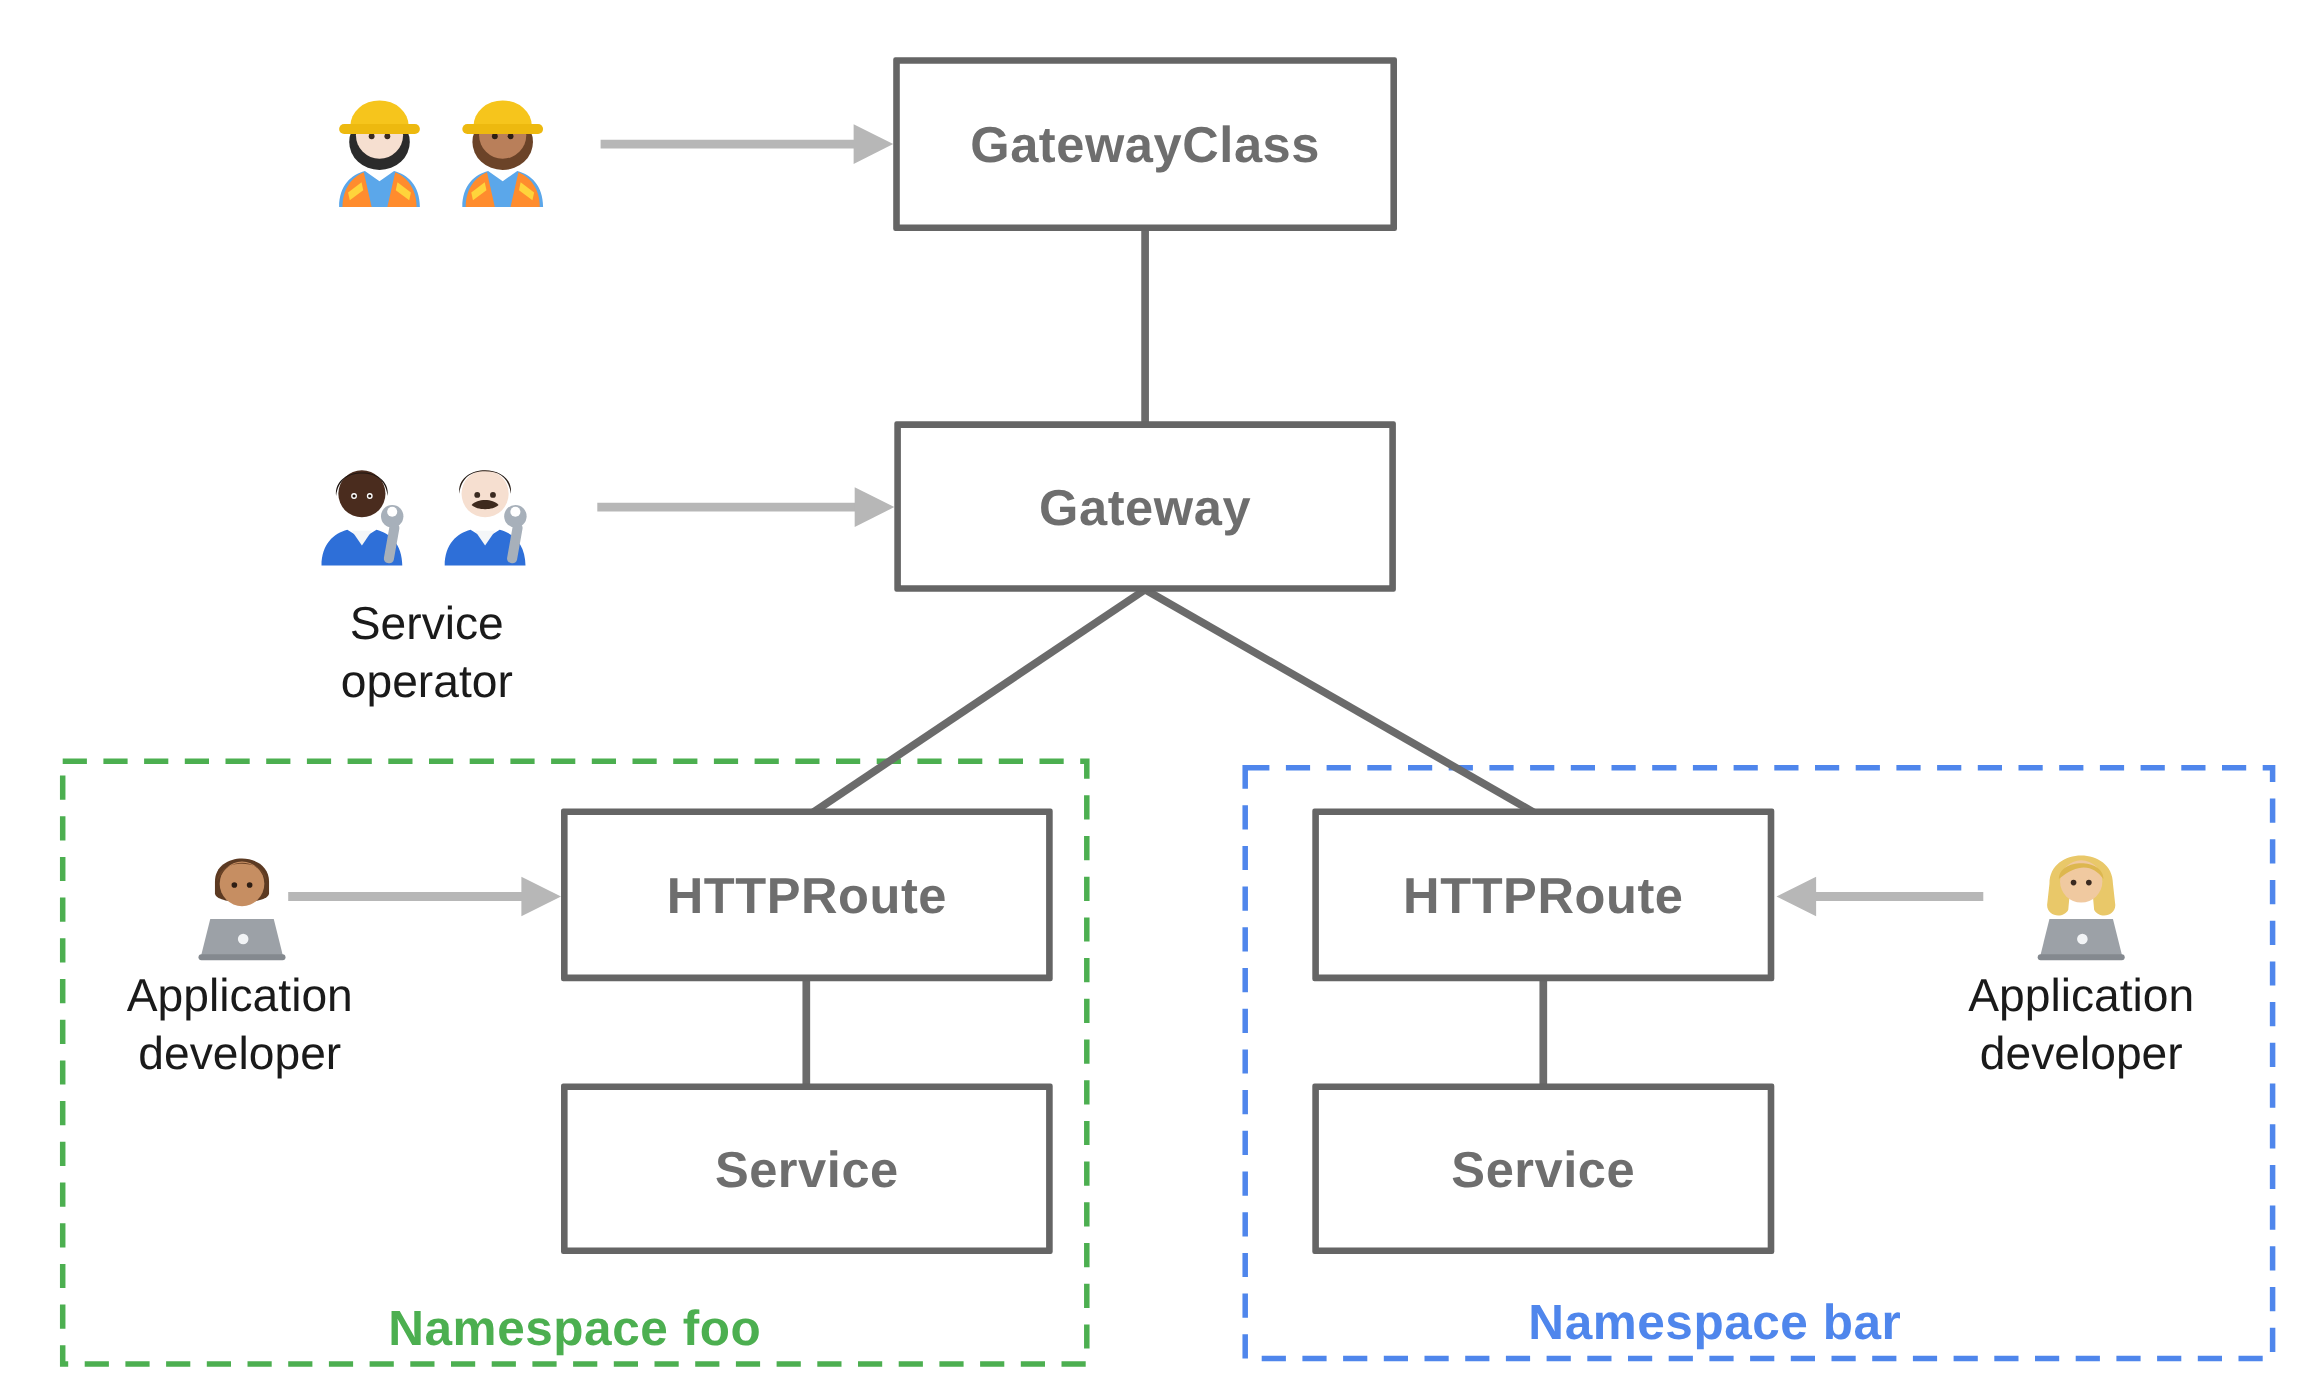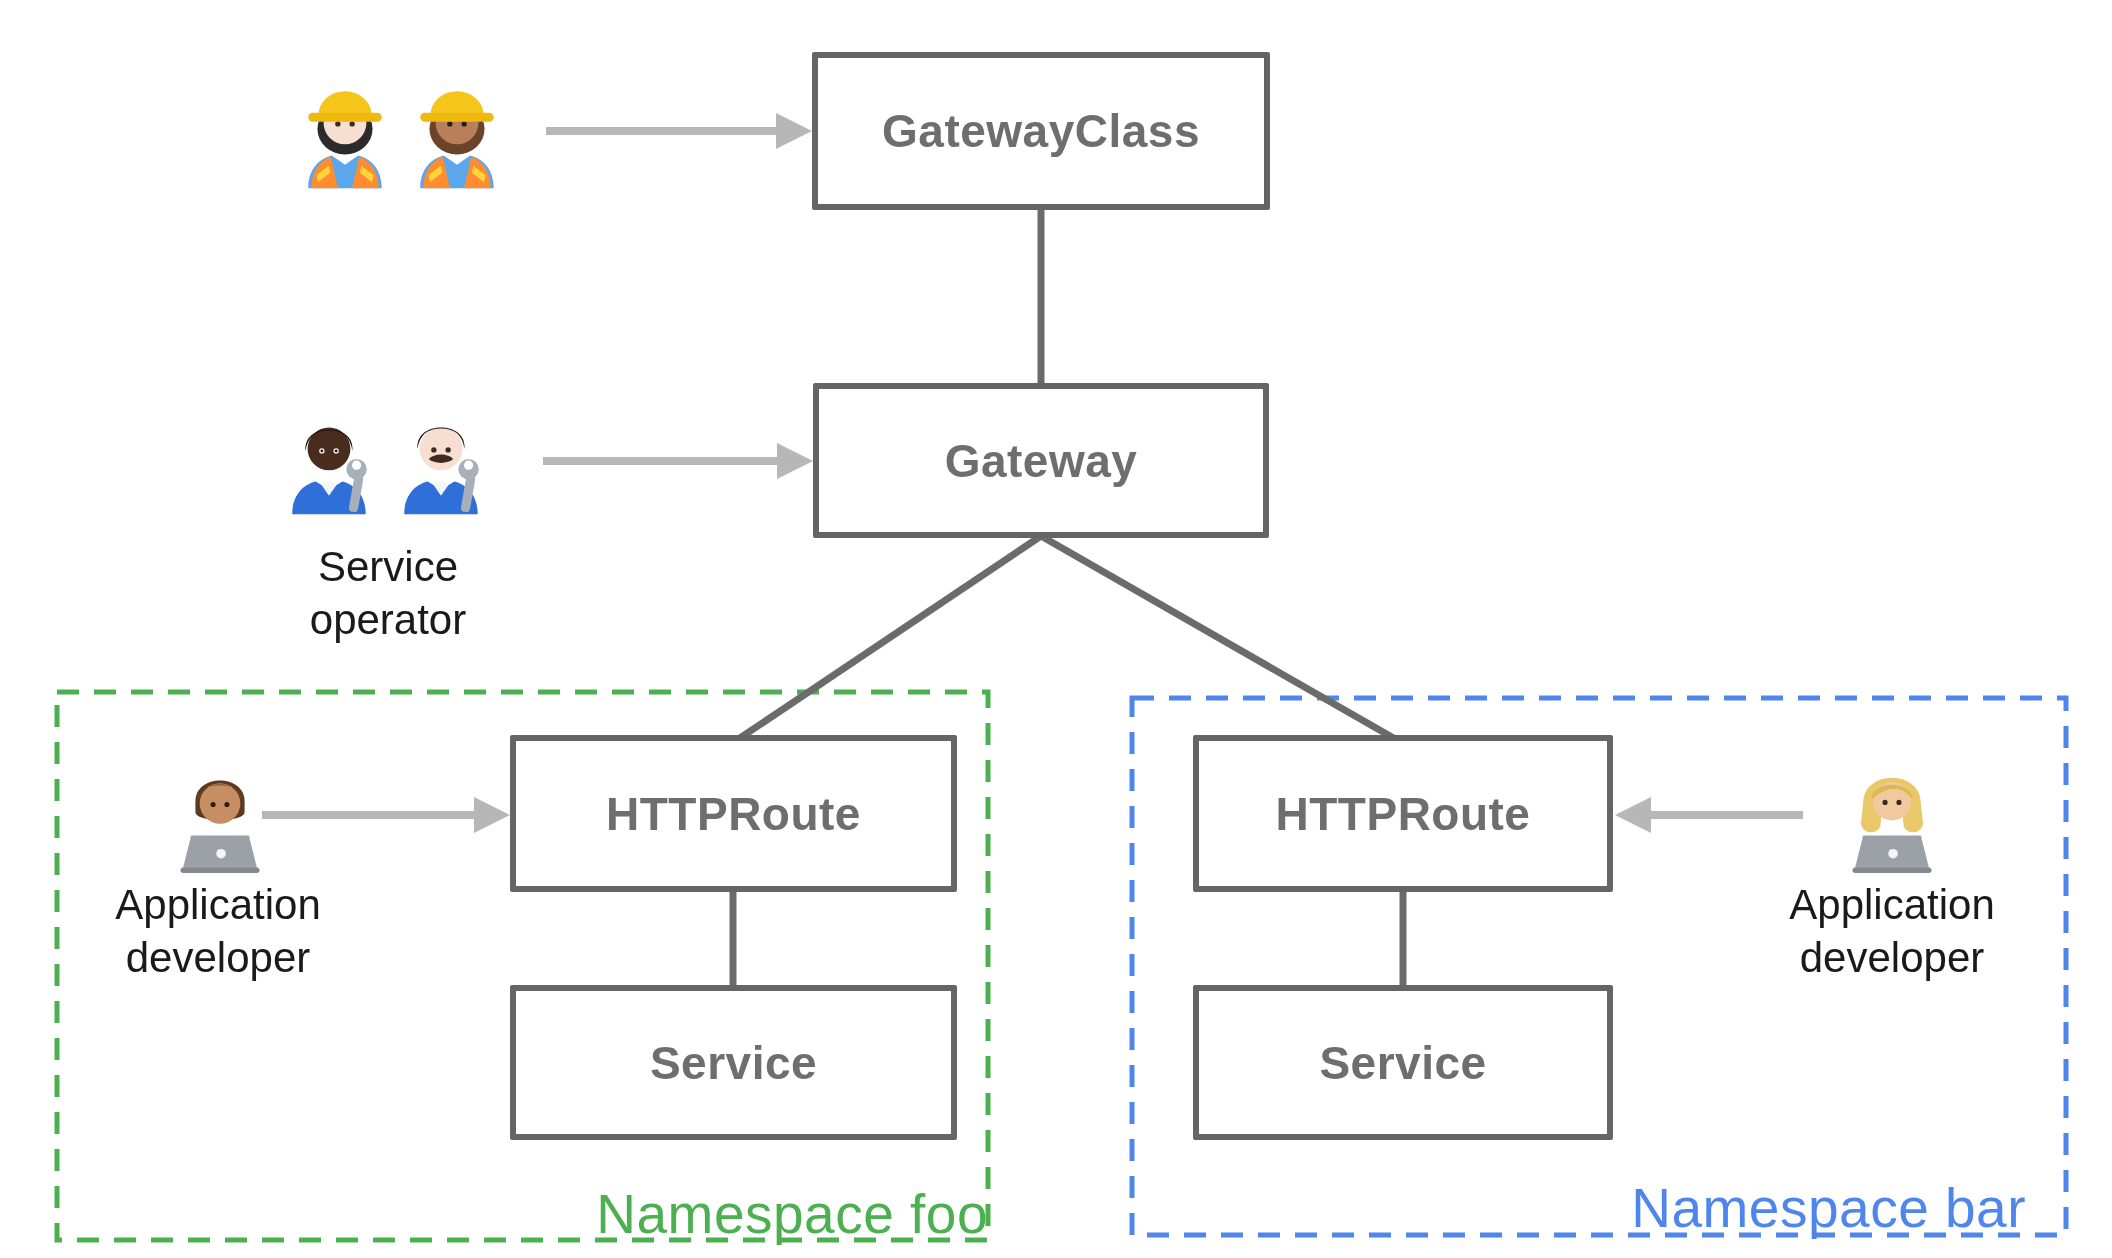--- a/index.html
+++ b/index.html
@@ -23,22 +23,22 @@
   }
   .persona{position:absolute;z-index:2;display:flex;gap:10px;}
   .persona-label{
     position:absolute;z-index:2;
     color:#1a1a1a;
     font-size:42px;line-height:53px;
     text-align:center;white-space:pre-line;
   }
   .ns-label{
     position:absolute;z-index:2;
-    font-size:55px;font-weight:normal;
-    text-align:right;letter-spacing:0.5px;
+    font-size:45px;font-weight:bold;
+    text-align:center;letter-spacing:0.5px;
   }
   .ns-label.foo{color:#4CAF50;}
   .ns-label.bar{color:#4F86EC;}
   .icon{display:block;}
 </style>
 </head>
 <body>
 
 <div id="canvas">
 

